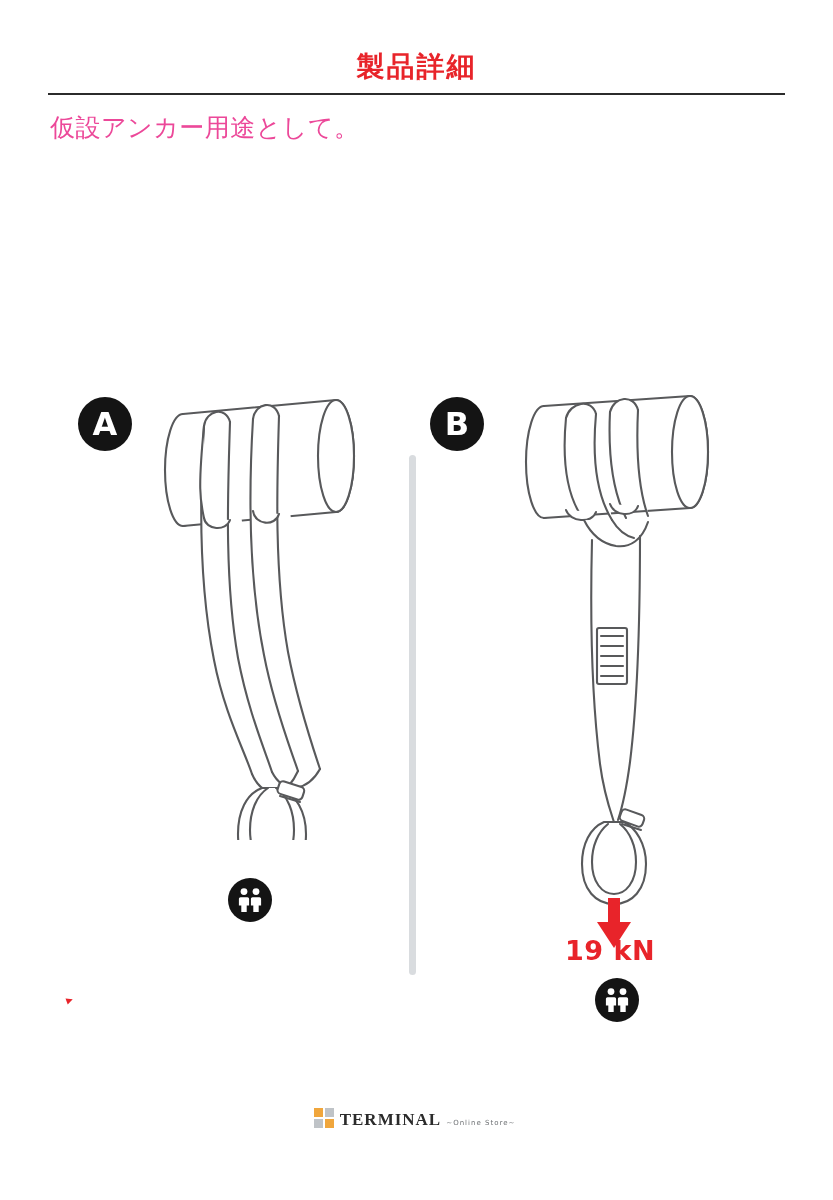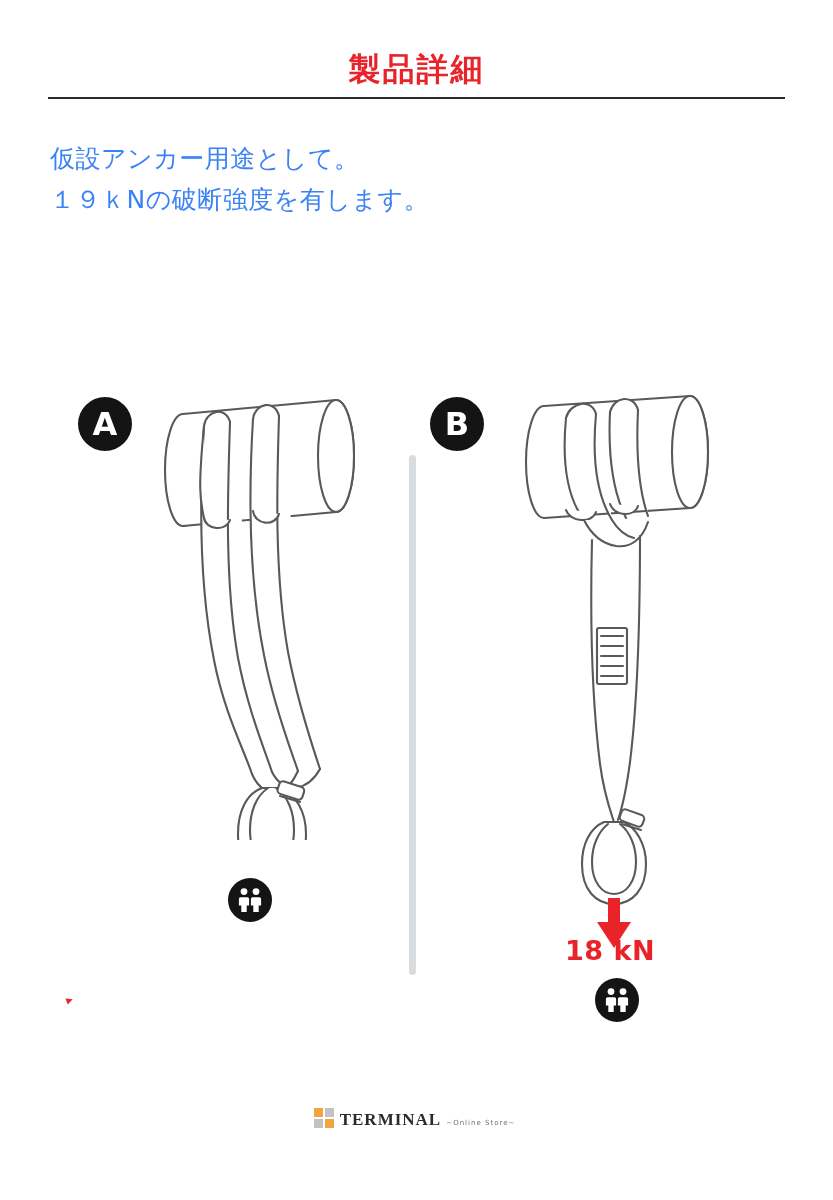--- a/index.html
+++ b/index.html
@@ -18,21 +18,21 @@
 
   
   .page-header {
     position: absolute;
     top: 52px;
     left: 48px;
     width: 737px;
     text-align: center;
   }
   .page-title {
-    font-size: 32px;
+    font-size: 28px;
     font-weight: 700;
     color: #e8242a;
     letter-spacing: 2px;
     line-height: 1.1;
     margin: 0 0 10px 0;
   }
   .title-rule {
     height: 2px;
     background: #2b2b2b;
     width: 100%;
@@ -40,22 +40,21 @@
 
   
   .description {
     position: absolute;
     top: 108px;
     left: 50px;
     width: 740px;
     font-size: 25px;
     line-height: 1.62;
     letter-spacing: 0.5px;
-    color: #3b82f6;
-    margin-top: 31px;
+    color: #ec4899;
   }
   .description p { margin: 0; }
 
   
   .diagram {
     position: absolute;
     top: 370px;
     left: 0;
     width: 833px;
     height: 680px;
@@ -166,21 +165,20 @@
 </head>
 <body>
 
 <div class="page-header">
   <h1 class="page-title">製品詳細</h1>
   <div class="title-rule"></div>
 </div>
 
 <div class="description">
   <p>仮設アンカー用途として。</p>
-  <p>１９ｋNの破断強度を有します。</p>
 </div>
 
 <div class="diagram">
 
   <div class="panel-badge" id="badge-a">A</div>
   <div class="panel-badge" id="badge-b">B</div>
 
   <div class="divider"></div>
 
   <div class="svg-holder" id="art-a">
@@ -254,21 +252,21 @@
         <path d="M122 454 L141 460"></path>
       </g>
 
       <g>
         <rect x="108" y="528" width="12" height="30" fill="#e8242a"></rect>
         <path d="M97 552 L131 552 L114 578 Z" fill="#e8242a"></path>
       </g>
     </svg>
   </div>
 
-  <div class="load-label" id="label-b">18 kN</div>
+  <div class="load-label" id="label-b">19 kN</div>
 
   <div class="people-badge" id="people-a">
     <svg width="30" height="26" viewBox="0 0 30 26" xmlns="http://www.w3.org/2000/svg" fill="#ffffff">
       <circle cx="9" cy="4.6" r="3.4"></circle>
       <path d="M4.6 10.2h8.8c1 0 1.7.8 1.7 1.8v6.4h-2.4V25H7.3v-6.6H4.9V12c0-1 .7-1.8 1.7-1.8z" transform="translate(-1,0)"></path>
       <circle cx="21" cy="4.6" r="3.4"></circle>
       <path d="M16.6 10.2h8.8c1 0 1.7.8 1.7 1.8v6.4h-2.4V25h-5.4v-6.6h-2.4V12c0-1 .7-1.8 1.7-1.8z" transform="translate(-1,0)"></path>
     </svg>
   </div>
 

